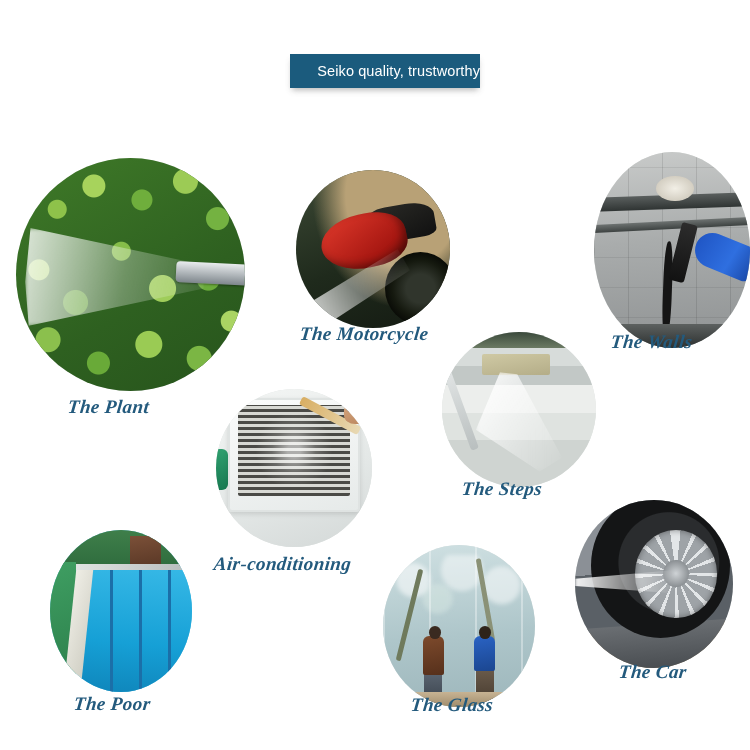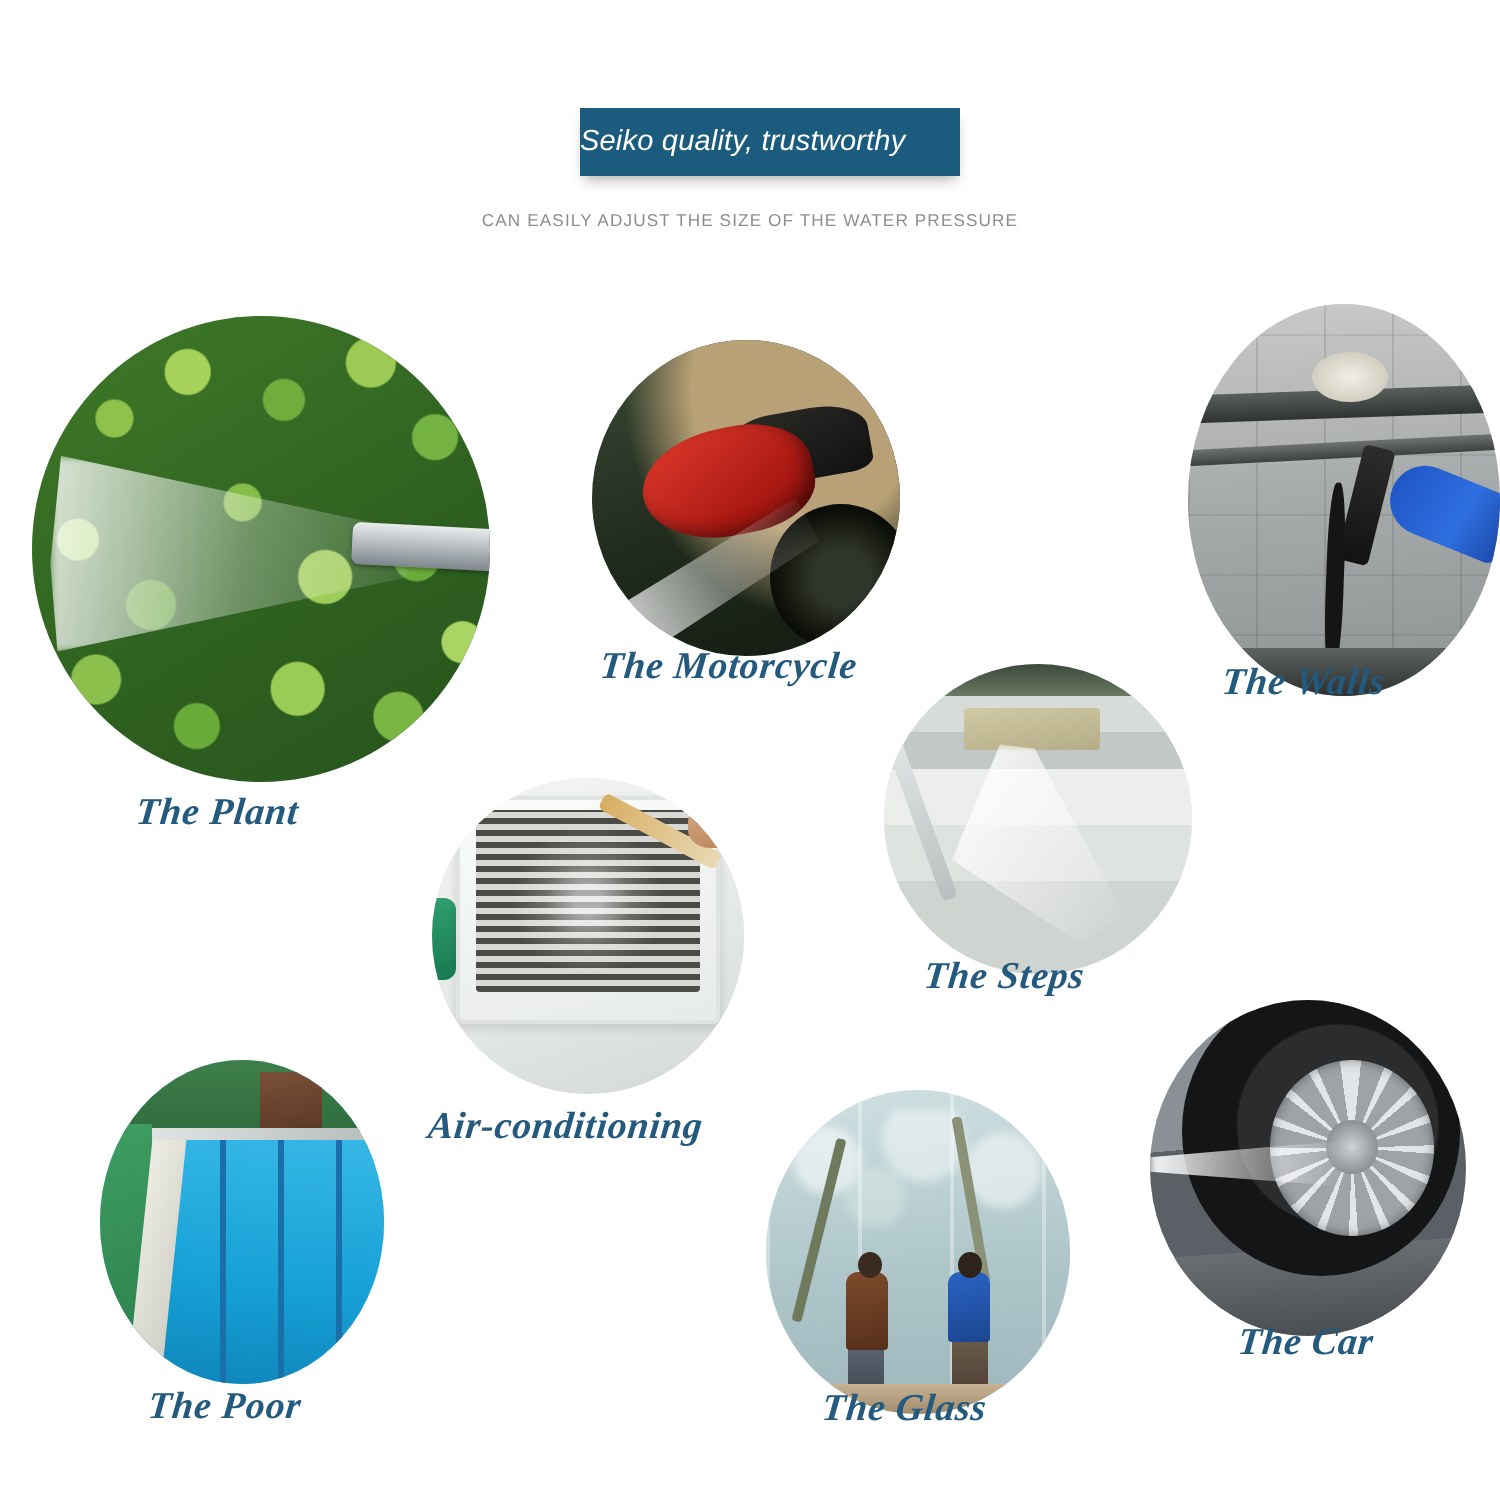--- a/index.html
+++ b/index.html
@@ -21,23 +21,22 @@
     font-weight:400;
     letter-spacing:0.5px;
     color:#2e6d8e;
     font-family:"Liberation Sans", sans-serif;
   }
 
   #badge-wrap { position:absolute; left:290px; top:54px; width:190px; height:34px; }
   #badge {
     width:100%; height:100%;
     background:#1b5b7d;
-    display:flex; align-items:center; justify-content:flex-start;
+    display:flex; align-items:center; justify-content:flex-end;
     box-shadow:0 4px 6px -2px rgba(90,90,90,0.45);
-    font-style:italic;
   }
   #badge-text {
     color:#ffffff;
     font-size:14.5px;
     letter-spacing:0.1px;
     white-space:nowrap;
   }
 
   .subtitle-line {
     position:absolute; left:0; width:750px;
@@ -312,21 +311,20 @@
 
 <div id="header">
 
 
   <div id="badge-wrap">
     <div id="badge">
       <span id="badge-text">Seiko quality, trustworthy</span>
     </div>
   </div>
 
-  <div id="sub1" class="subtitle-line">CAN EASILY ADJUST THE SIZE OF THE WATER PRESSURE</div>
 
 </div>
 
 <div id="cell-plant" class="cell">
   <div class="photo">
     <div class="layer plant-bg"></div>
     <div class="layer spray-cone"></div>
     <div class="layer nozzle"></div>
   </div>
 </div>

